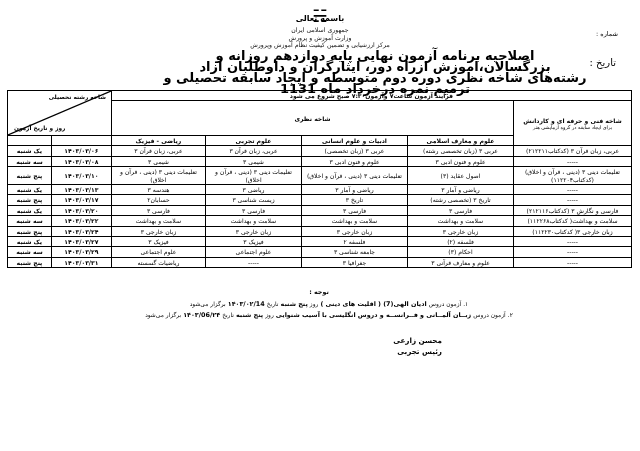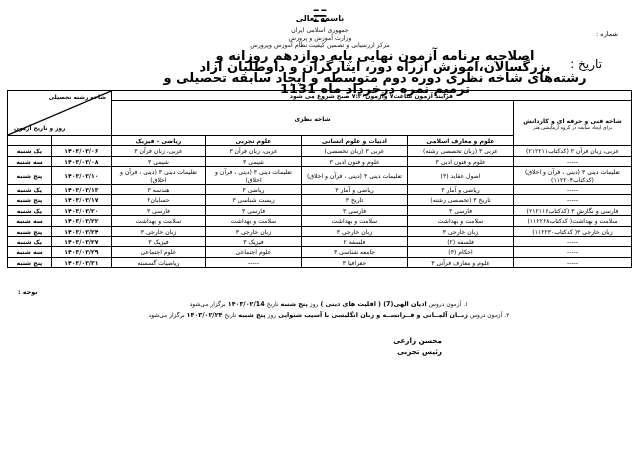--- a/index.html
+++ b/index.html
@@ -15,21 +15,21 @@
   
   .top{position:relative;height:88px;}
   .basmala{text-align:center;font-size:8px;font-weight:bold;padding-top:14px;letter-spacing:.2px;}
 
   .emblem{position:absolute;top:8px;left:0;right:0;margin:0 auto;width:230px;text-align:center;}
   .emblem-glyph{font-size:17px;line-height:16px;font-weight:bold;}
   .emblem-lines{margin-top:2px;}
   .emblem-lines div{font-size:6.2px;line-height:7.5px;color:#111;}
 
   .num-line{position:absolute;right:14px;top:30px;font-size:6.5px;}
-  .date-line{position:absolute;right:30px;top:57px;font-size:12px;}
+  .date-line{position:absolute;right:16px;top:57px;font-size:10px;}
 
   .title-wrap{position:absolute;right:40px;left:150px;top:50px;text-align:center;}
   .title-wrap div{font-size:13px;font-weight:bold;line-height:11px;}
 
   
   table.sched{border-collapse:collapse;width:624px;margin:2px 0 0 0;table-layout:fixed;}
   table.sched td,table.sched th{
     border:1px solid #000;text-align:center;vertical-align:middle;
     font-size:6.1px;line-height:7.4px;padding:1px 1px;
     word-wrap:break-word;
@@ -46,21 +46,21 @@
 
   
   .corner{position:relative;height:100%;padding:0!important;width:104px;}
   .corner .box{position:relative;width:100%;height:44px;overflow:hidden;}
   .corner .diag{position:absolute;top:0;left:0;width:100%;height:100%;}
   .corner .lbl-top{position:absolute;top:3px;right:5px;font-size:5.8px;font-weight:bold;}
   .corner .lbl-bot{position:absolute;bottom:3px;left:6px;font-size:5.8px;font-weight:bold;}
 
   
   .notes{margin-top:5px;padding:0 12px 0 10px;}
-  .notes .lead{font-size:6.4px;font-weight:bold;text-align:left;margin-top:20px;}
+  .notes .lead{font-size:6.4px;font-weight:bold;text-align:center;margin-top:20px;}
   .notes ol{list-style:none;margin:3px 0 0 0;padding:0;}
   .notes li{font-size:6.4px;line-height:11px;text-align:center;padding-left:20px;}
   .notes li .idx{font-size:5.6px;}
   .notes li b{font-weight:bold;}
   .notes li .thin{font-weight:normal;font-size:5.9px;}
 
   .sign{margin-top:14px;padding-right:190px;}
   .sign div{font-size:7.2px;font-weight:bold;line-height:11px;}
 </style>
 </head>
@@ -229,21 +229,21 @@
           <td class="datecell">۱۴۰۳/۰۳/۳۱</td>
           <td class="daycell">پنج شنبه</td>
         </tr>
       </tbody>
   </table>
 
   <div class="notes">
     <div class="lead">توجه :</div>
     <ol>
         <li><span class="idx thin">۱.</span> <span class="thin">آزمون دروس</span> <b>ادیان الهی(7) ( اقلیت های دینی )</b> <span class="thin">روز</span> <b>پنج شنبه</b> <span class="thin">تاریخ</span> <b>۱۴۰۳/۰۲/14</b> <span class="thin">برگزار می‌شود</span></li>
-        <li><span class="idx thin">۲.</span> <span class="thin">آزمون دروس</span> <b>زبــان آلمــانی و فــرانســه و زبان انگلیسی با آسیب شنوایی</b> <span class="thin">روز</span> <b>پنج شنبه</b> <span class="thin">تاریخ</span> <b>۱۴۰۳/۰۲/۲۴</b> <span class="thin">برگزار می‌شود</span></li>
+        <li><span class="idx thin">۲.</span> <span class="thin">آزمون دروس</span> <b>زبــان آلمــانی و فــرانســه و دروس انگلیسی با آسیب شنوایی</b> <span class="thin">روز</span> <b>پنج شنبه</b> <span class="thin">تاریخ</span> <b>۱۴۰۳/06/۲۴</b> <span class="thin">برگزار می‌شود</span></li>
       </ol>
   </div>
 
   <div class="sign">
     <div>محسن زارعی</div>
     <div>رئیس تجربی</div>
   </div>
 
 </div>
 

